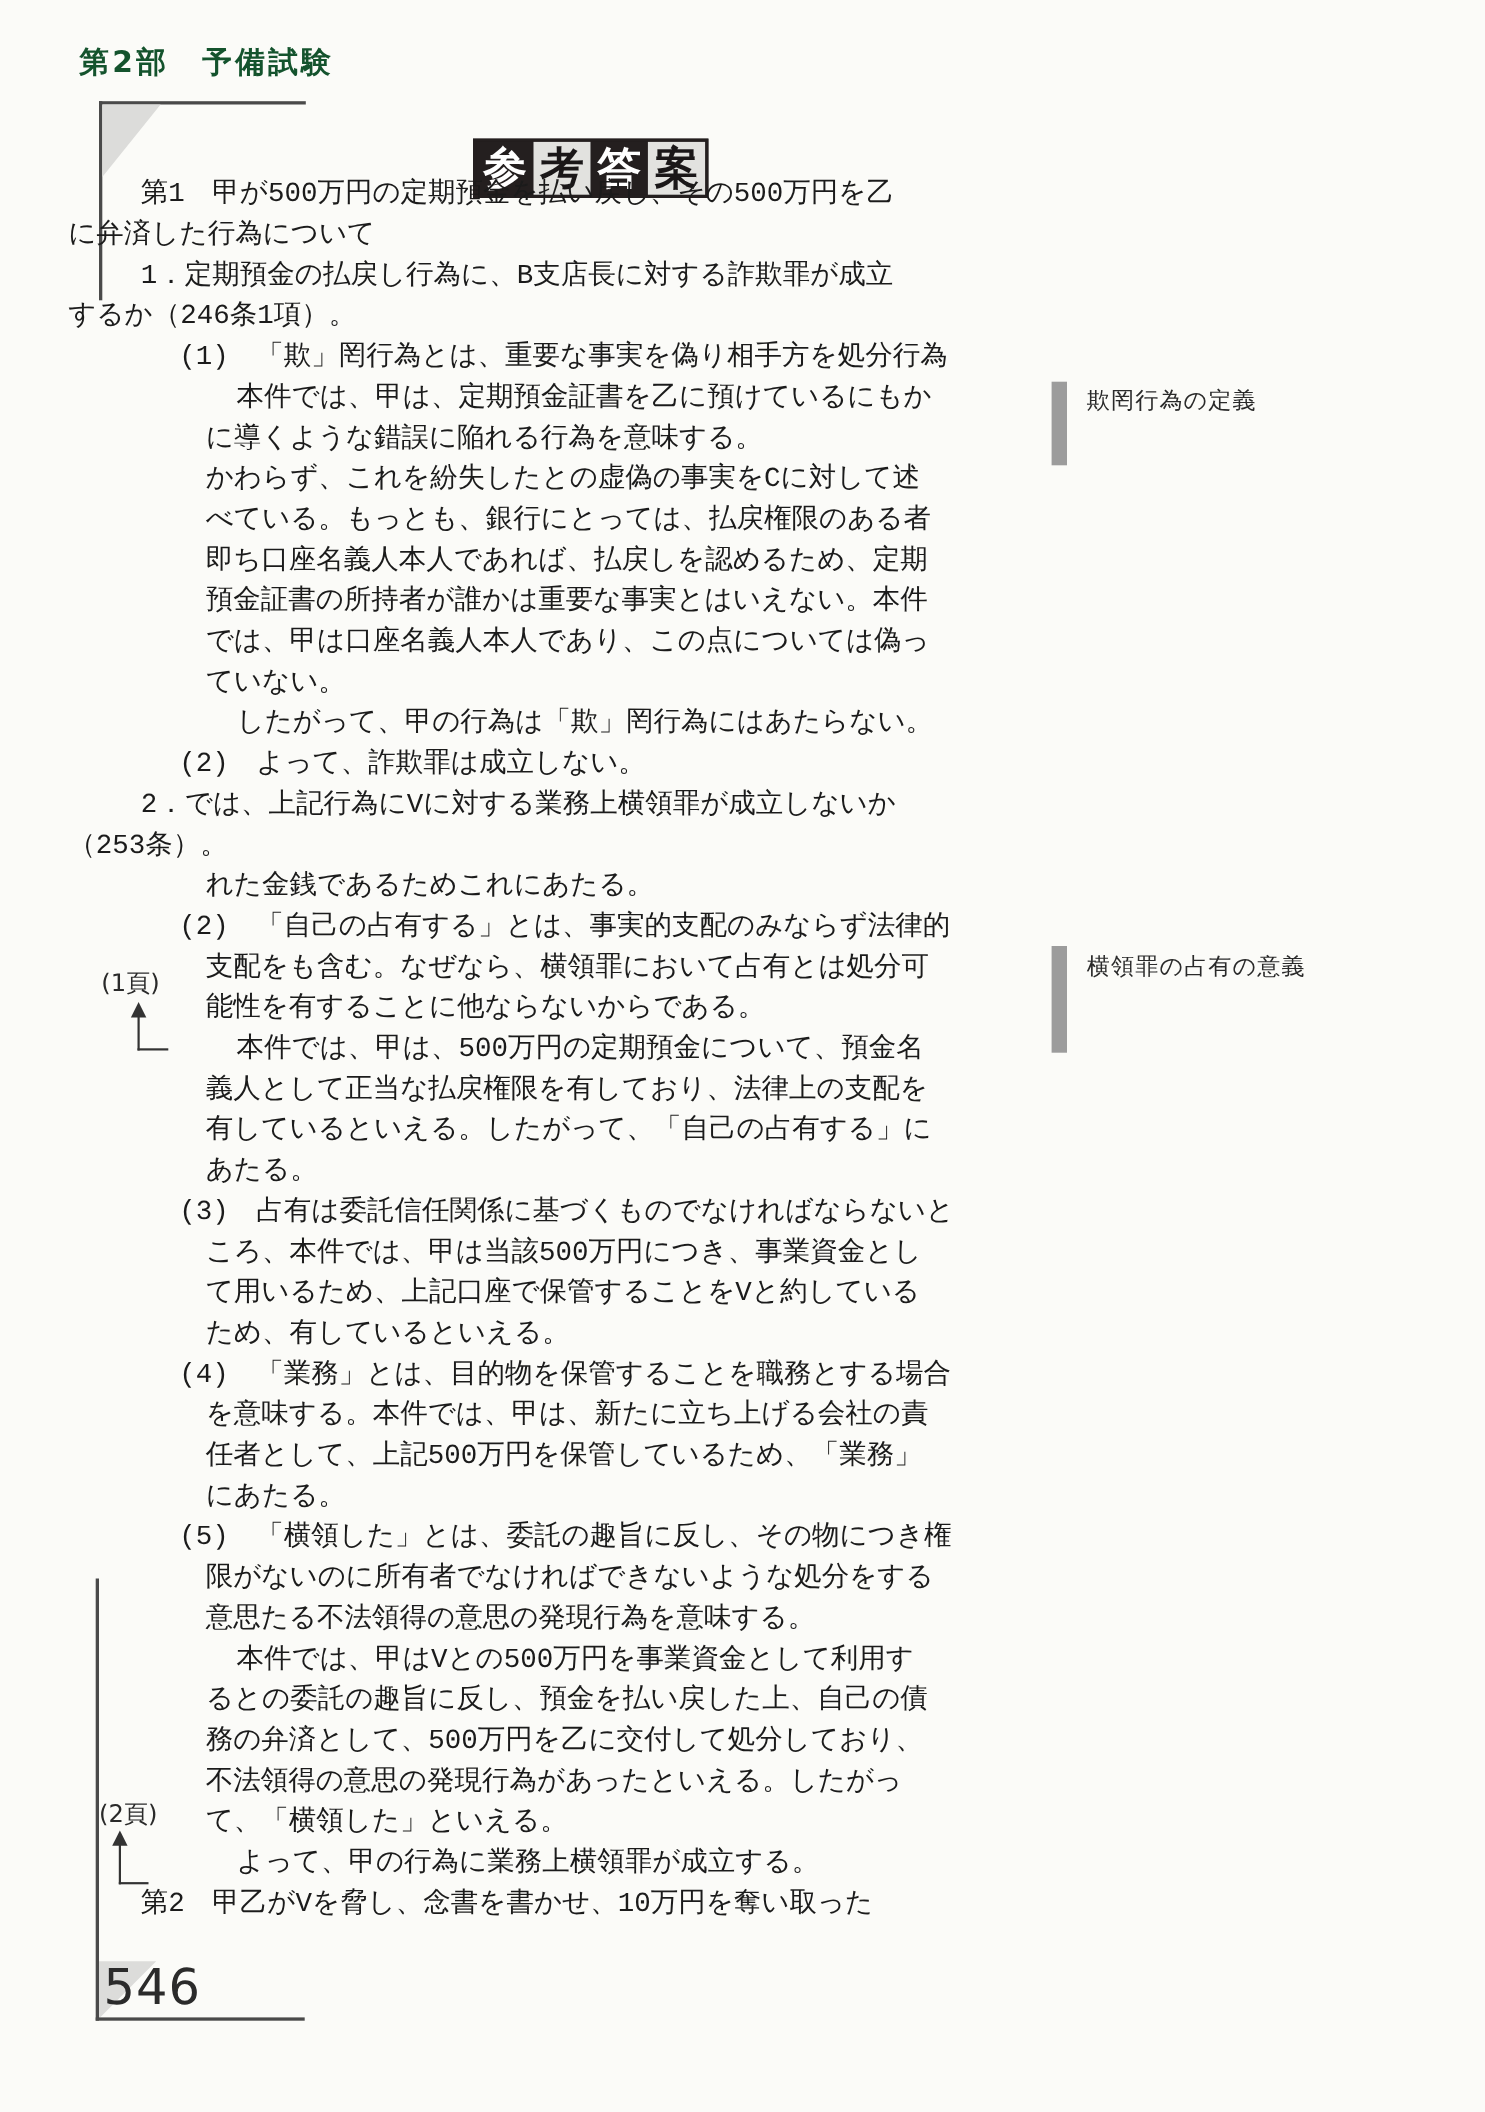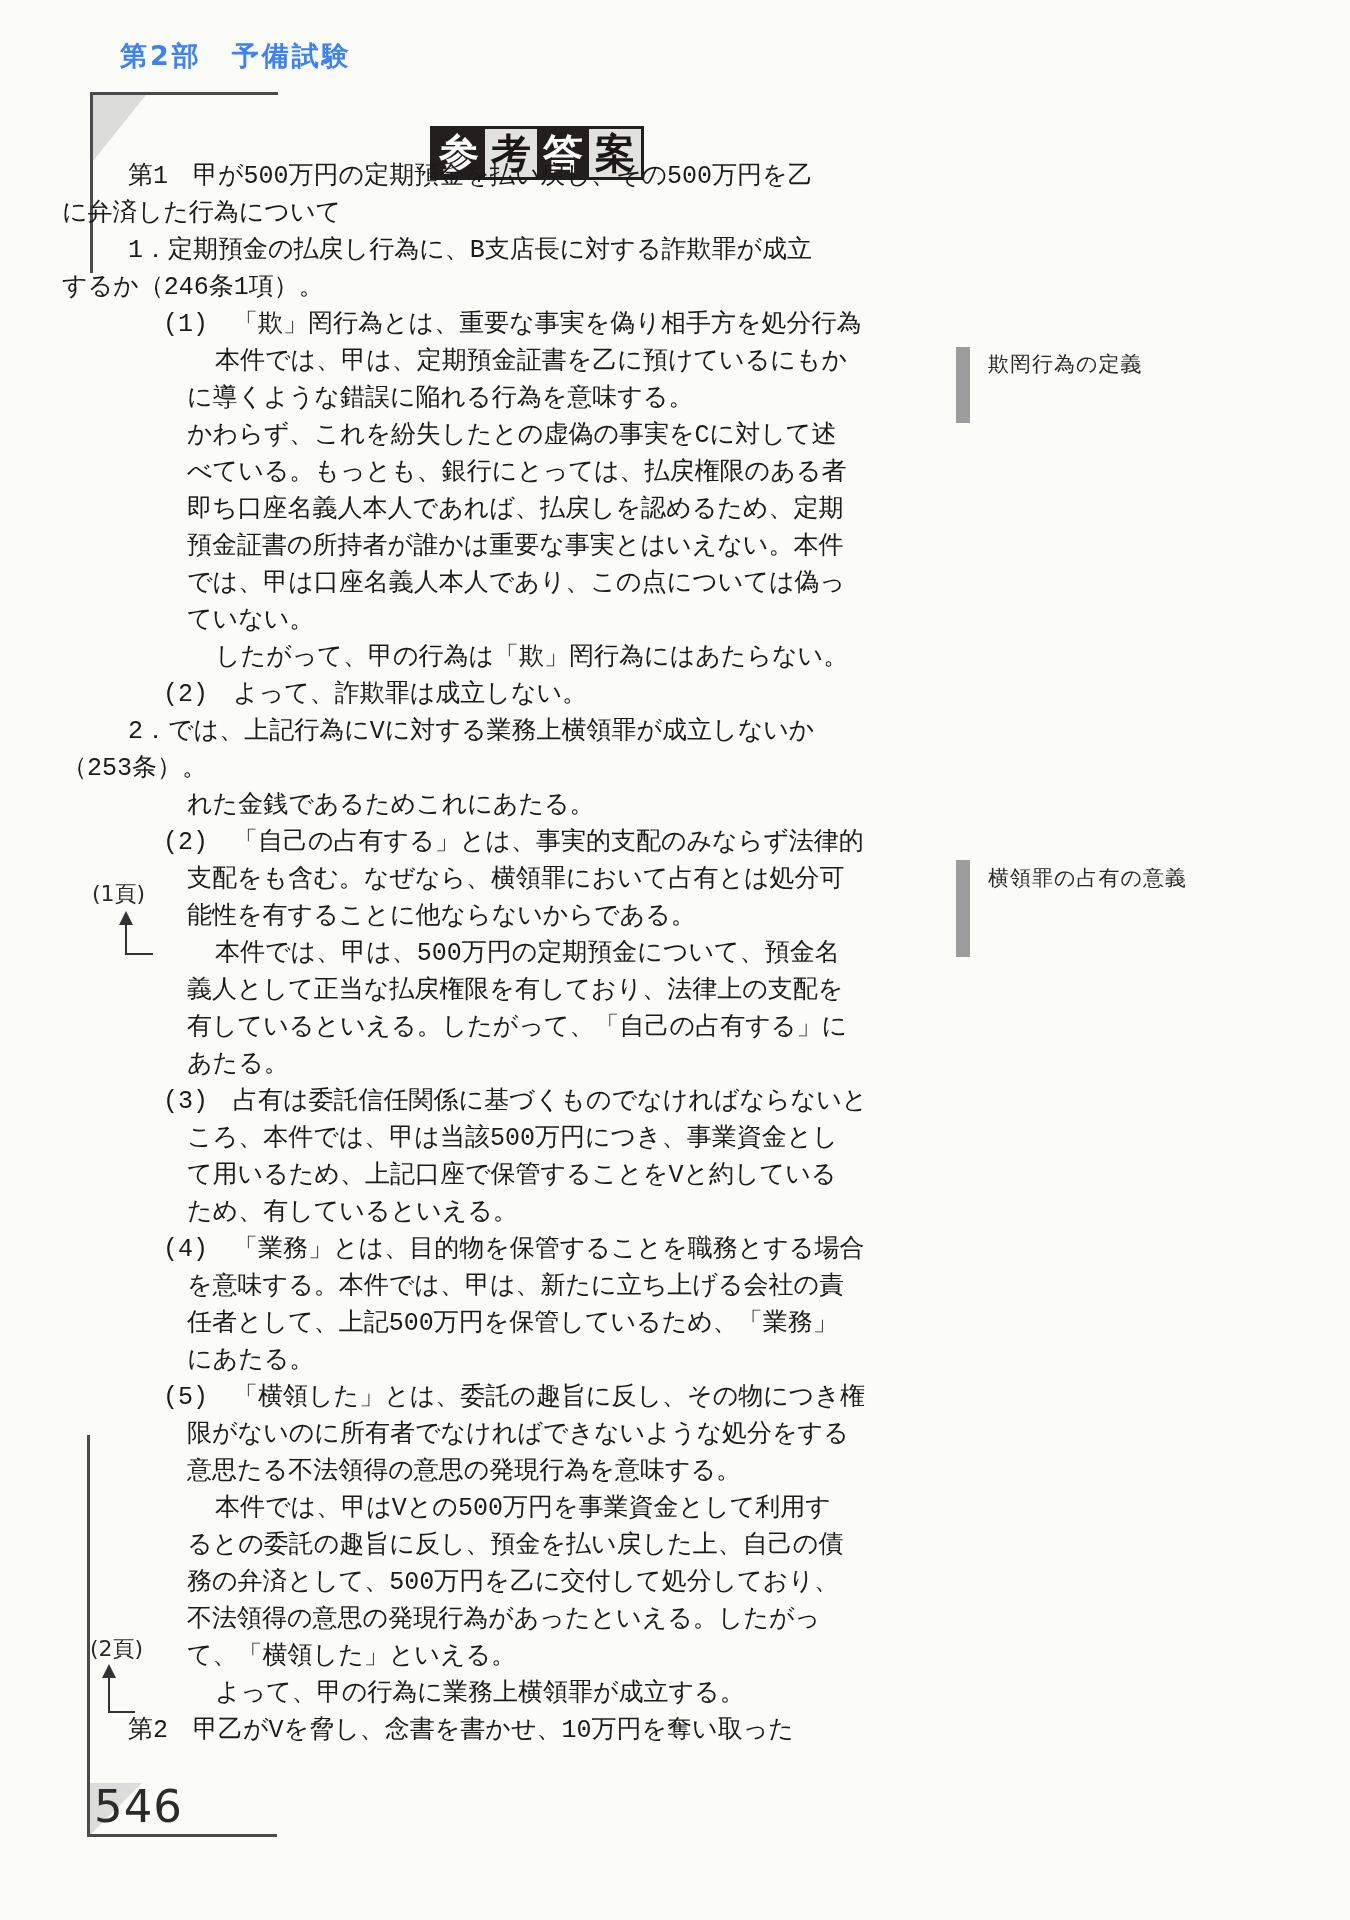--- a/index.html
+++ b/index.html
@@ -8,21 +8,21 @@
     position:relative;
     background:#fbfbf8;
     overflow:hidden;
     font-family:"DejaVu Serif","Liberation Serif",serif;
     color:#1c1c1c;
   }
   
   .running-header {
     position:absolute; left:72px; top:38px;
     font-family:"DejaVu Sans","Liberation Sans",sans-serif;
-    font-weight:600; font-size:27px; letter-spacing:3px; color:#3b82f6;margin-left:48px;
+    font-weight:600; font-size:27px; letter-spacing:3px; color:#14532d;
   }
   
   .rule { position:absolute; background:#4a4a4a; }
   .rule-top-h { left:90px; top:92px; width:188px; height:3px; }
   .rule-top-v { left:90px; top:92px; width:3px; height:181px; }
   .rule-bot-v { left:87px; top:1435px; width:3px; height:402px; }
   .rule-bot-h { left:87px; top:1834px; width:190px; height:3px; }
   .tri { position:absolute; width:0; height:0; }
   .tri-top { left:93px; top:95px; border-top:66px solid #dcdcda; border-right:53px solid transparent; }
   .tri-bot { left:90px; top:1783px; border-top:52px solid #dcdcda; border-right:52px solid transparent; }

